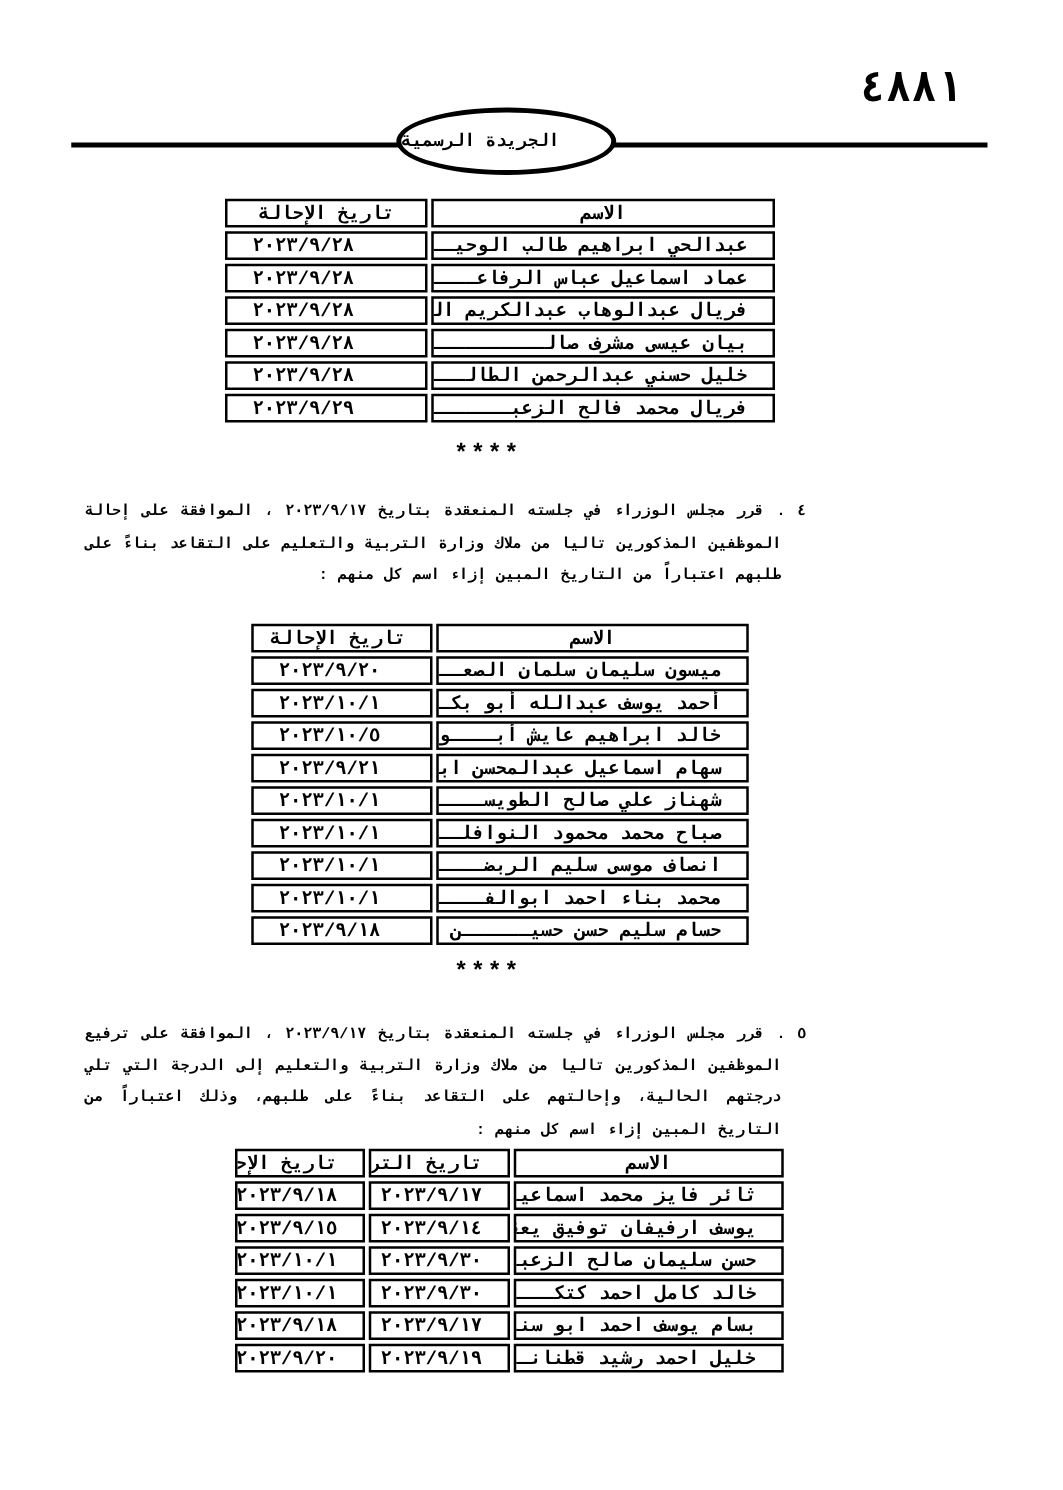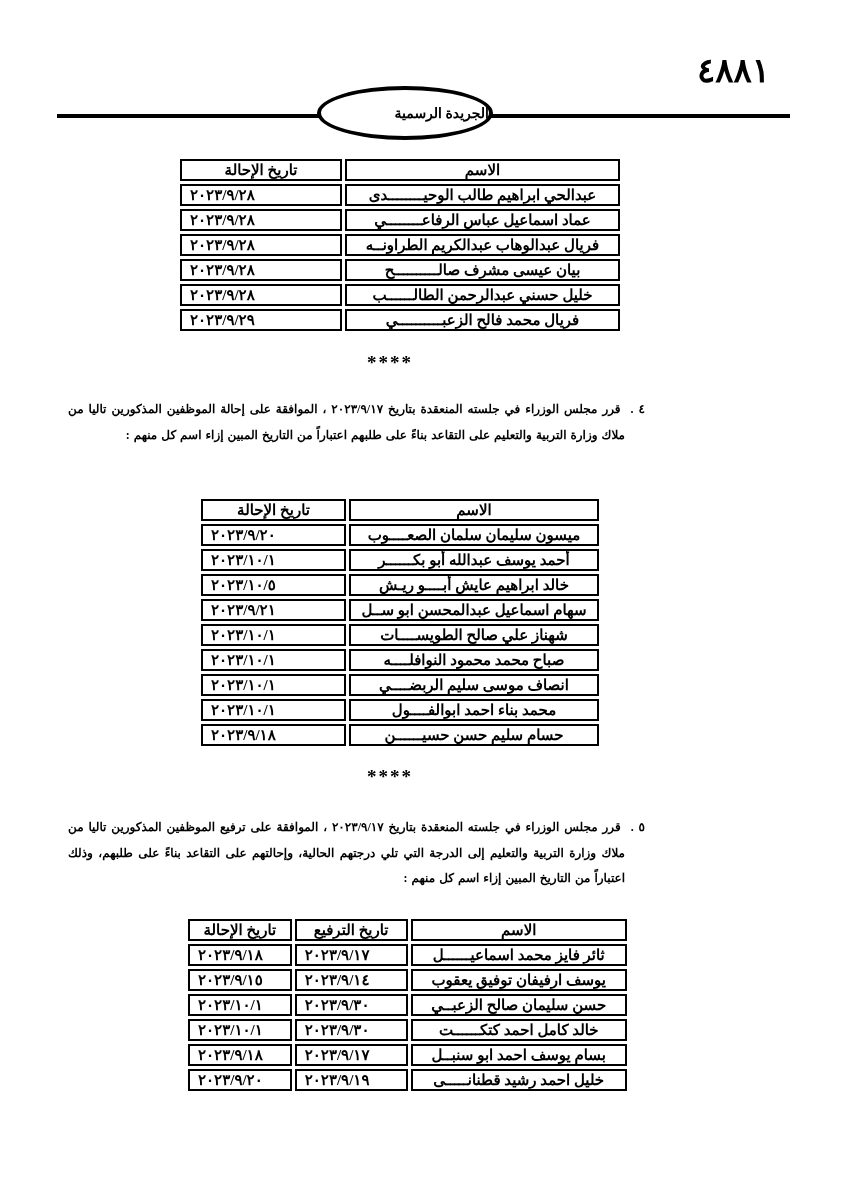--- a/index.html
+++ b/index.html
@@ -2,42 +2,42 @@
 <html lang="ar"><head>
 <meta charset="utf-8">
 <style>
   * { margin:0; padding:0; box-sizing:border-box; }
   html,body { background:#e8e8e8; }
   .page {
     position:relative;
     width:850px; height:1192px;
     background:#ffffff;
     color:#000;
-    font-family:Liberation Serif, serif;
+    font-family:Liberation Mono, monospace;
     font-weight:bold;
     overflow:hidden;
     margin:0 auto;
     direction:rtl;
   }
   
   .page-number {
     position:absolute; top:50px; right:80px;
     font-size:34px; letter-spacing:6px;
     direction:rtl;
   }
   .header-line {
     position:absolute; top:114px; left:57px;
     width:733px; height:4px; background:#000;
   }
   .header-oval {
     position:absolute; top:86px; left:317px;
     width:176px; height:54px;
     border:4px solid #000; border-radius:50%;
     background:#fff;
-    display:flex; align-items:center; justify-content:flex-start;
+    display:flex; align-items:center; justify-content:flex-end;
     font-size:14px;
   }
   
   .stars {
     position:absolute; left:0; width:780px;
     text-align:center; font-size:19px; letter-spacing:2px;
     direction:ltr;
   }
   .stars-1 { top:352px; }
   .stars-2 { top:766px; }
@@ -59,21 +59,21 @@
   table.gztbl {
     position:absolute;
     border-collapse:separate; border-spacing:3px;
     background:#fff;
     table-layout:fixed;
   }
   table.gztbl td, table.gztbl th {
     border:2px solid #000;
     font-size:15px; font-weight:bold;
     height:21px;
-    padding:0 8px;
+    padding:0 20px;
     overflow:hidden; white-space:nowrap;
   }
   table.gztbl th { text-align:center; font-size:15px; }
   td.cell-name { text-align:center; }
   td.cell-date { text-align:left; font-size:13.5px; letter-spacing:1.5px; direction:rtl; }
   .tbl-1 { top:156px; right:227px; width:446px; }
   .tbl-1 .col-name { width:275px; }
   .tbl-1 .col-date { width:162px; }
   .tbl-2 { top:496px; right:248px; width:404px; }
   .tbl-2 .col-name { width:250px; }

